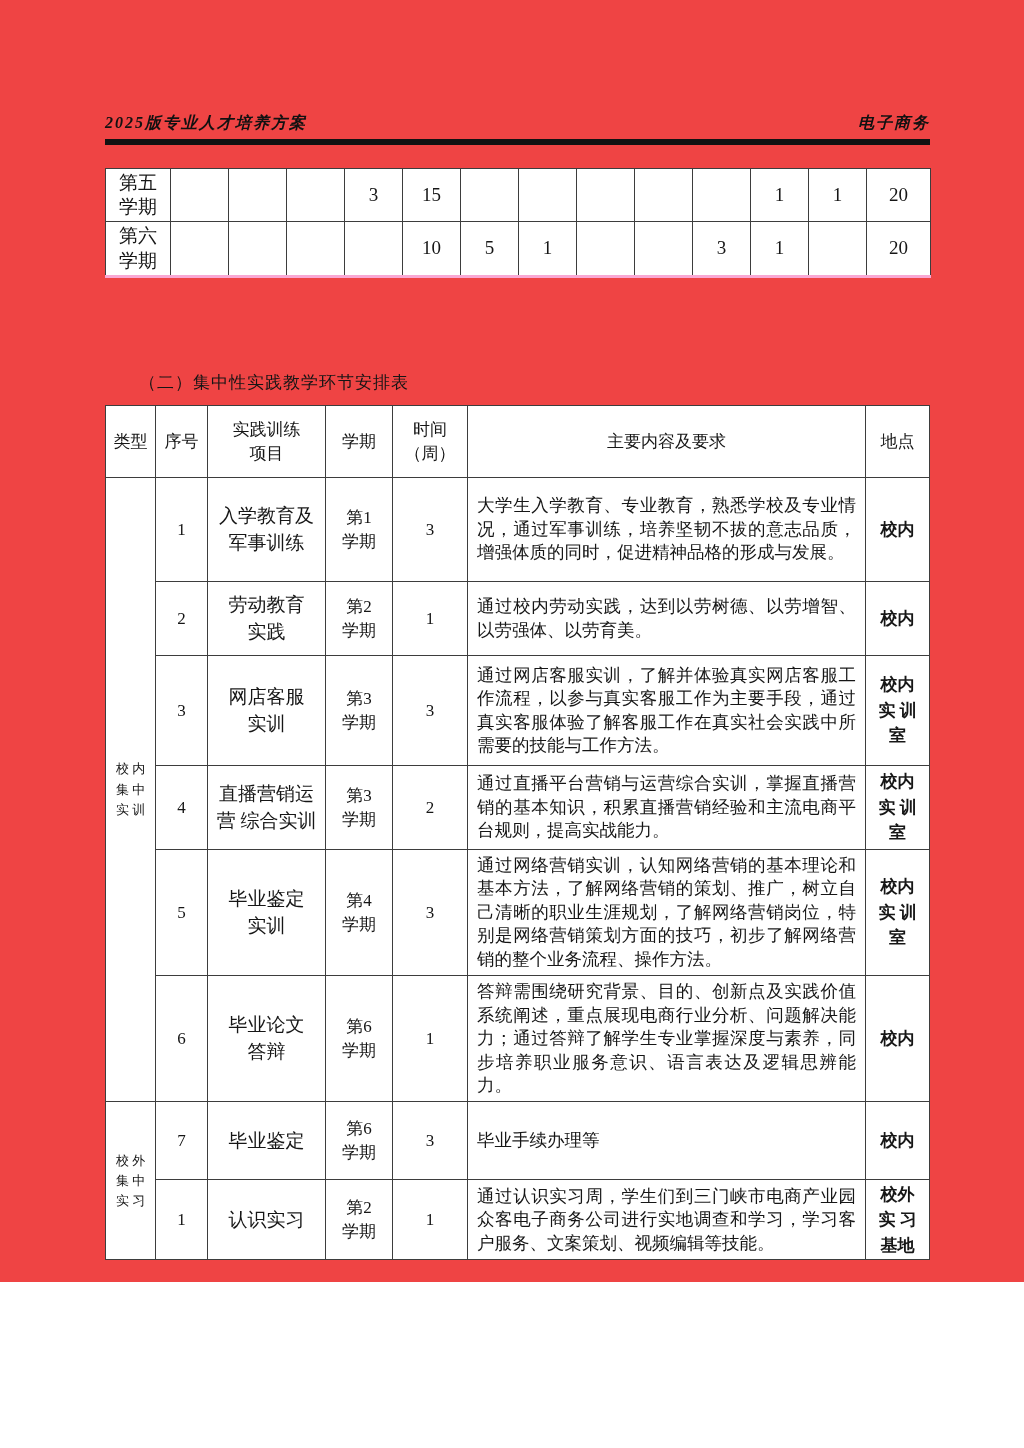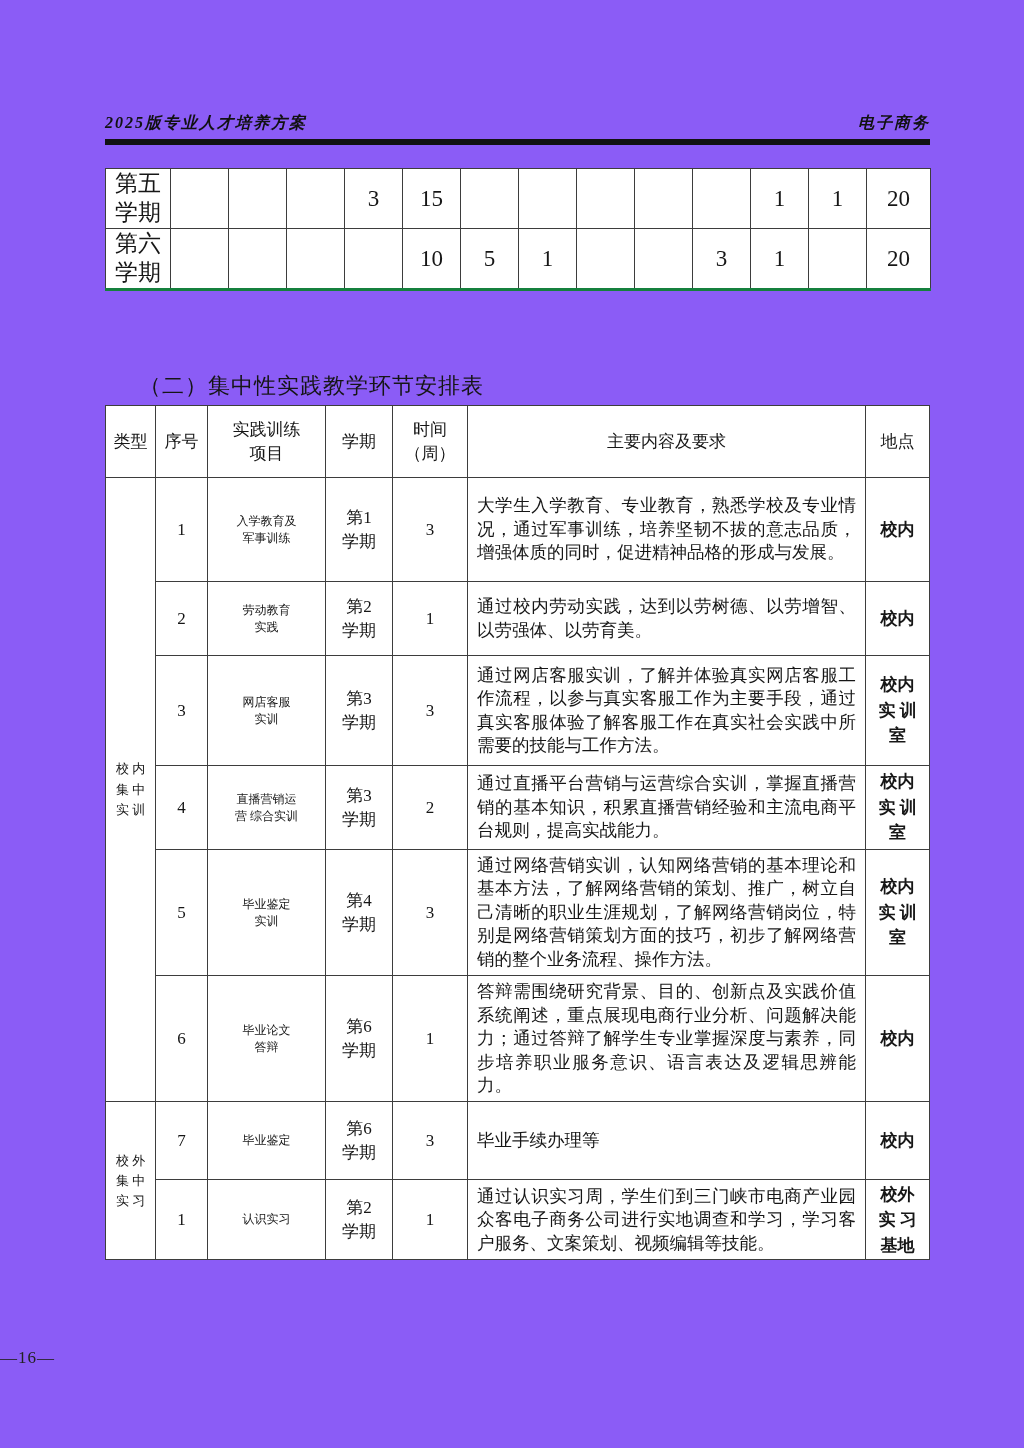--- a/index.html
+++ b/index.html
@@ -2,21 +2,21 @@
 <html><head>
 <meta charset="utf-8">
 <style>
   * { margin:0; padding:0; box-sizing:border-box; }
   html,body { background:#ffffff; }
   body {
     width:1024px; height:1448px;
     font-family:"Liberation Serif","DejaVu Serif",serif;
     color:#161616;
   }
-  .page { position:relative; width:1024px; height:1448px; background:#8b5cf6; overflow:hidden; }
+  .page { position:relative; width:1024px; height:1282px; background:#ef4444; overflow:hidden; }
 
   
   .doc-header {
     position:absolute; left:105px; top:113px; width:825px;
     display:flex; justify-content:space-between; align-items:flex-end;
     font-size:16px; font-weight:bold; font-style:italic; letter-spacing:2px; color:#111;
   }
   .header-rule {
     position:absolute; left:105px; top:139px; width:825px; height:3px;
     border-top:4px solid #121212; border-bottom:2px solid #121212;
@@ -28,39 +28,39 @@
     border:1px solid #3d3d3d;
     text-align:center; vertical-align:middle;
     white-space:pre-line;
     font-weight:normal;
     overflow:hidden;
   }
 
   
   .summary-table {
     position:absolute; left:105px; top:168px; width:825px;
-    font-size:23px; line-height:1.28;
-    border-bottom:3px solid #15803d;
+    font-size:19px; line-height:1.28;
+    border-bottom:3px solid #f9a8d4;
   }
 
   
   .section-title {
     position:absolute; left:139px; top:371px;
-    font-size:22px; letter-spacing:1px; color:#151515;
+    font-size:17px; letter-spacing:1px; color:#151515;
   }
 
   
   .practice-table {
     position:absolute; left:105px; top:405px; width:825px;
     font-size:17px; line-height:1.4;
   }
   .practice-table thead tr { height:72px; }
   .practice-table th { font-size:17px; line-height:1.4; }
   .type-cell { font-size:13px; line-height:1.55; padding:0; }
-  .project-cell { font-size:12px; line-height:1.4; padding:0 2px; }
+  .project-cell { font-size:19px; line-height:1.4; padding:0 2px; }
   .content-cell {
     white-space:normal;
     text-align:justify; text-align-last:left;
     padding:4px 9px;
     font-size:17.5px; line-height:1.34;
   }
   .loc-cell { font-size:17px; line-height:1.5; padding:0 2px;font-weight:bold; }
 
   
   .page-number {

